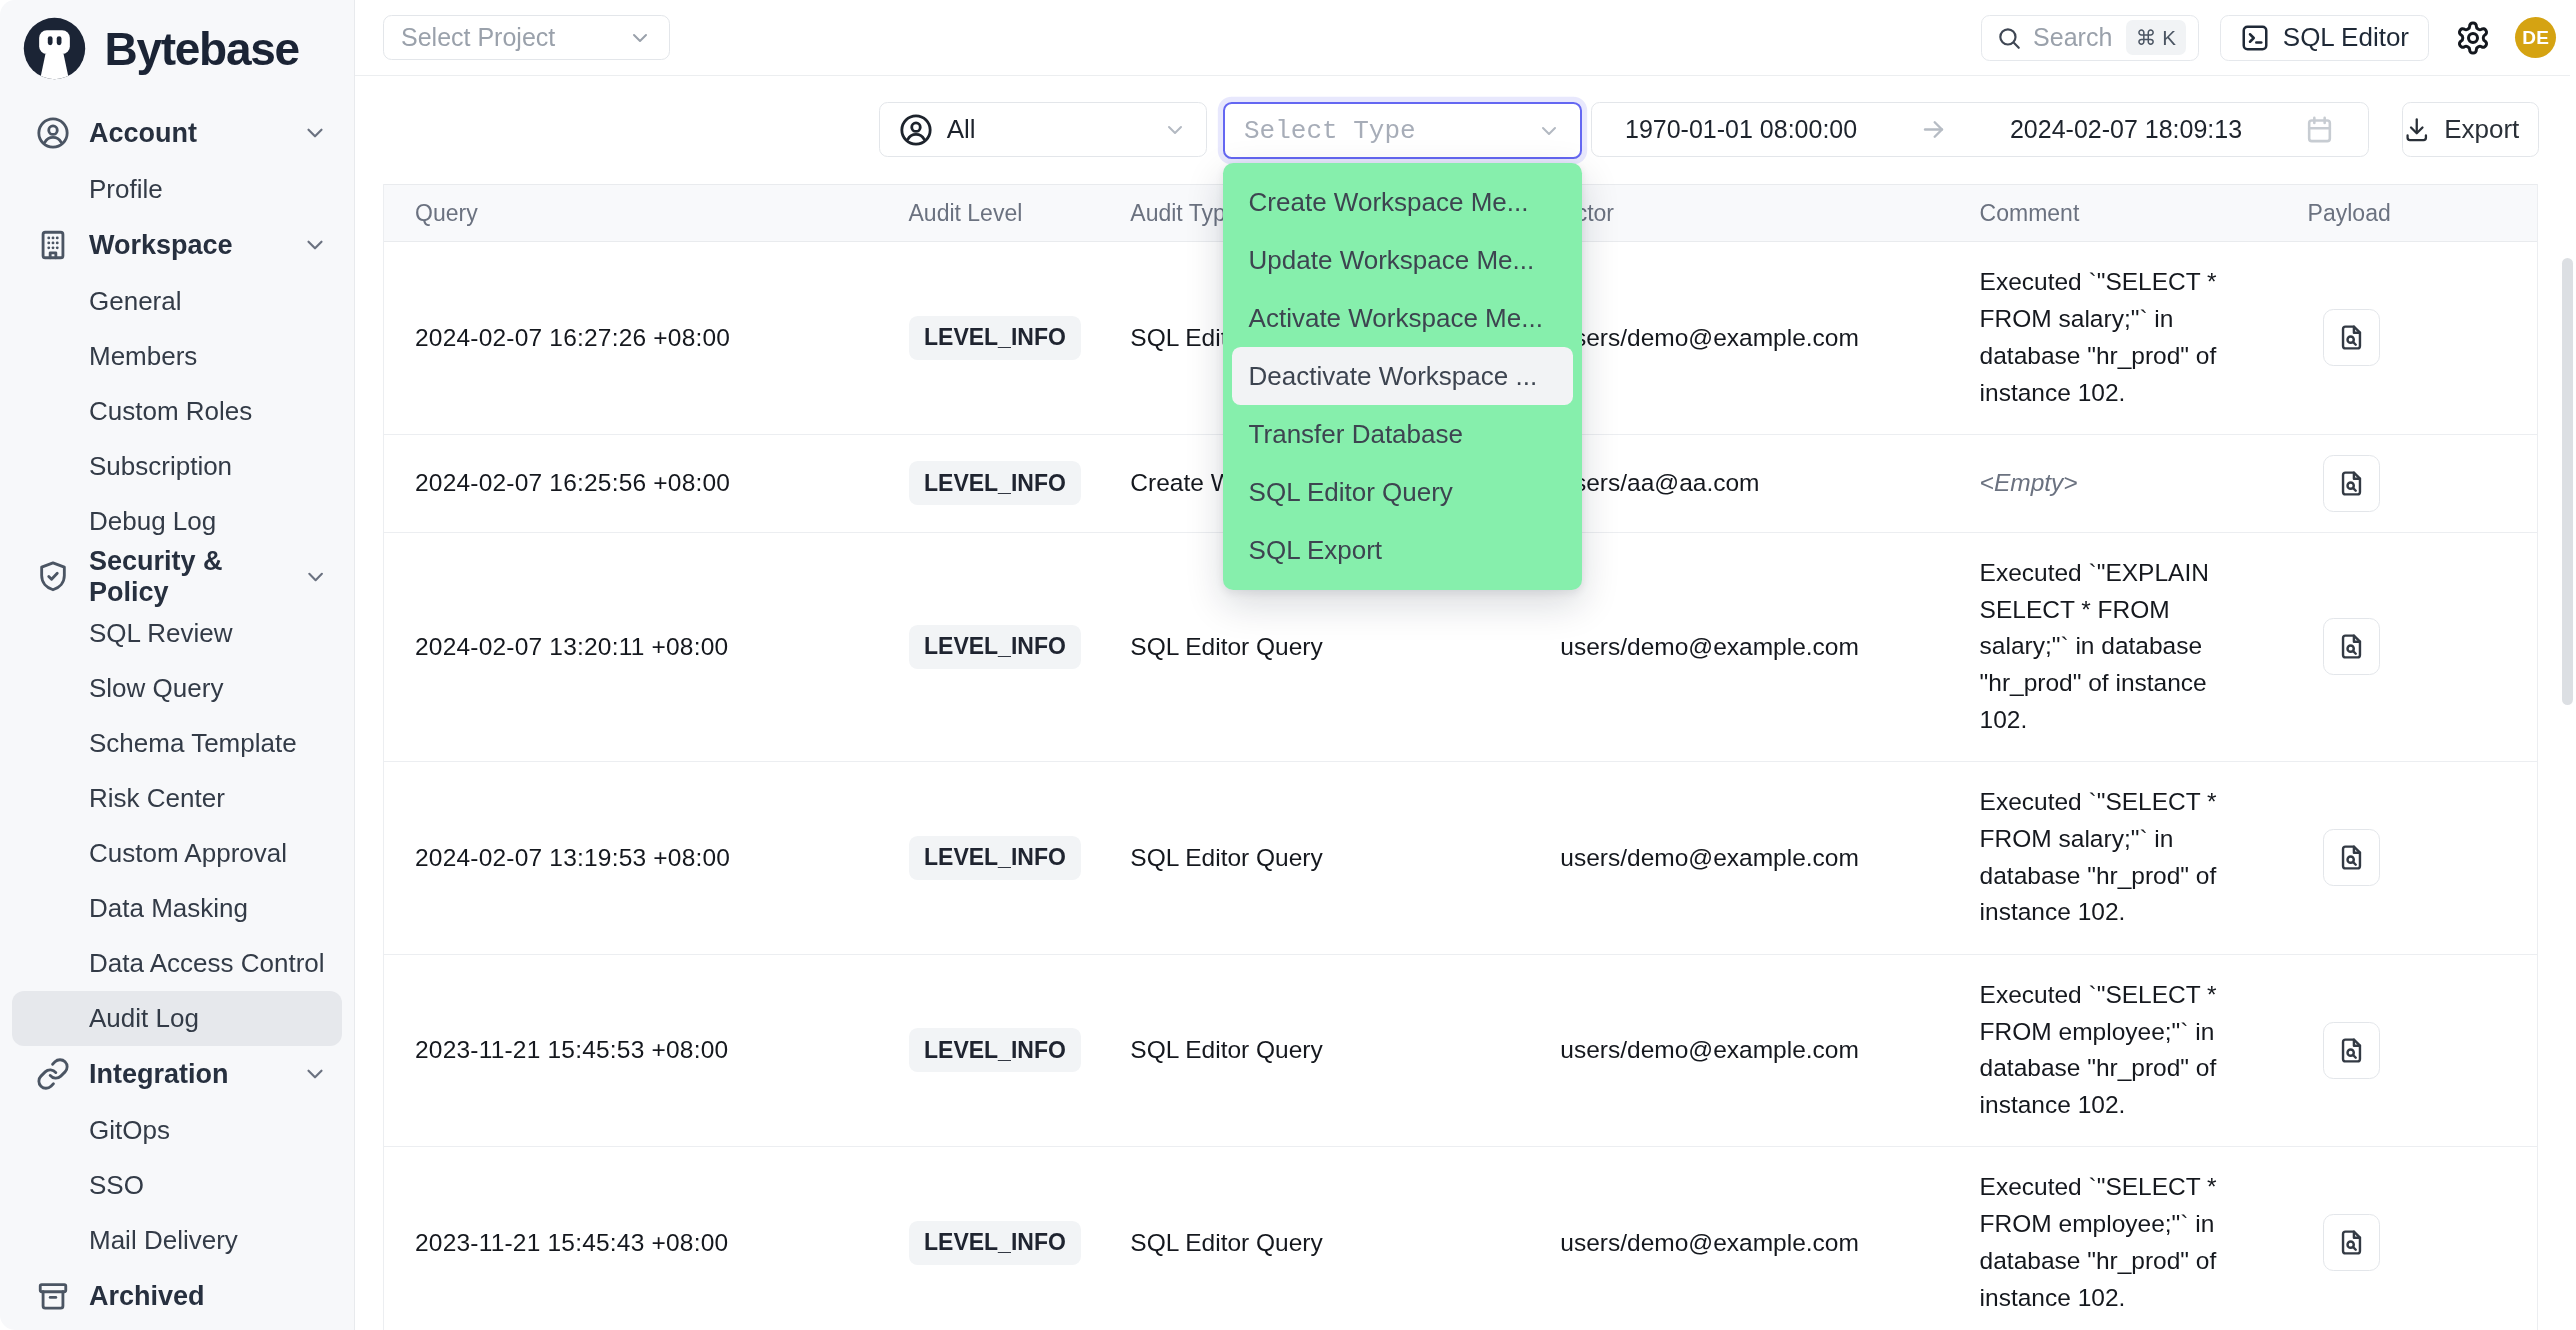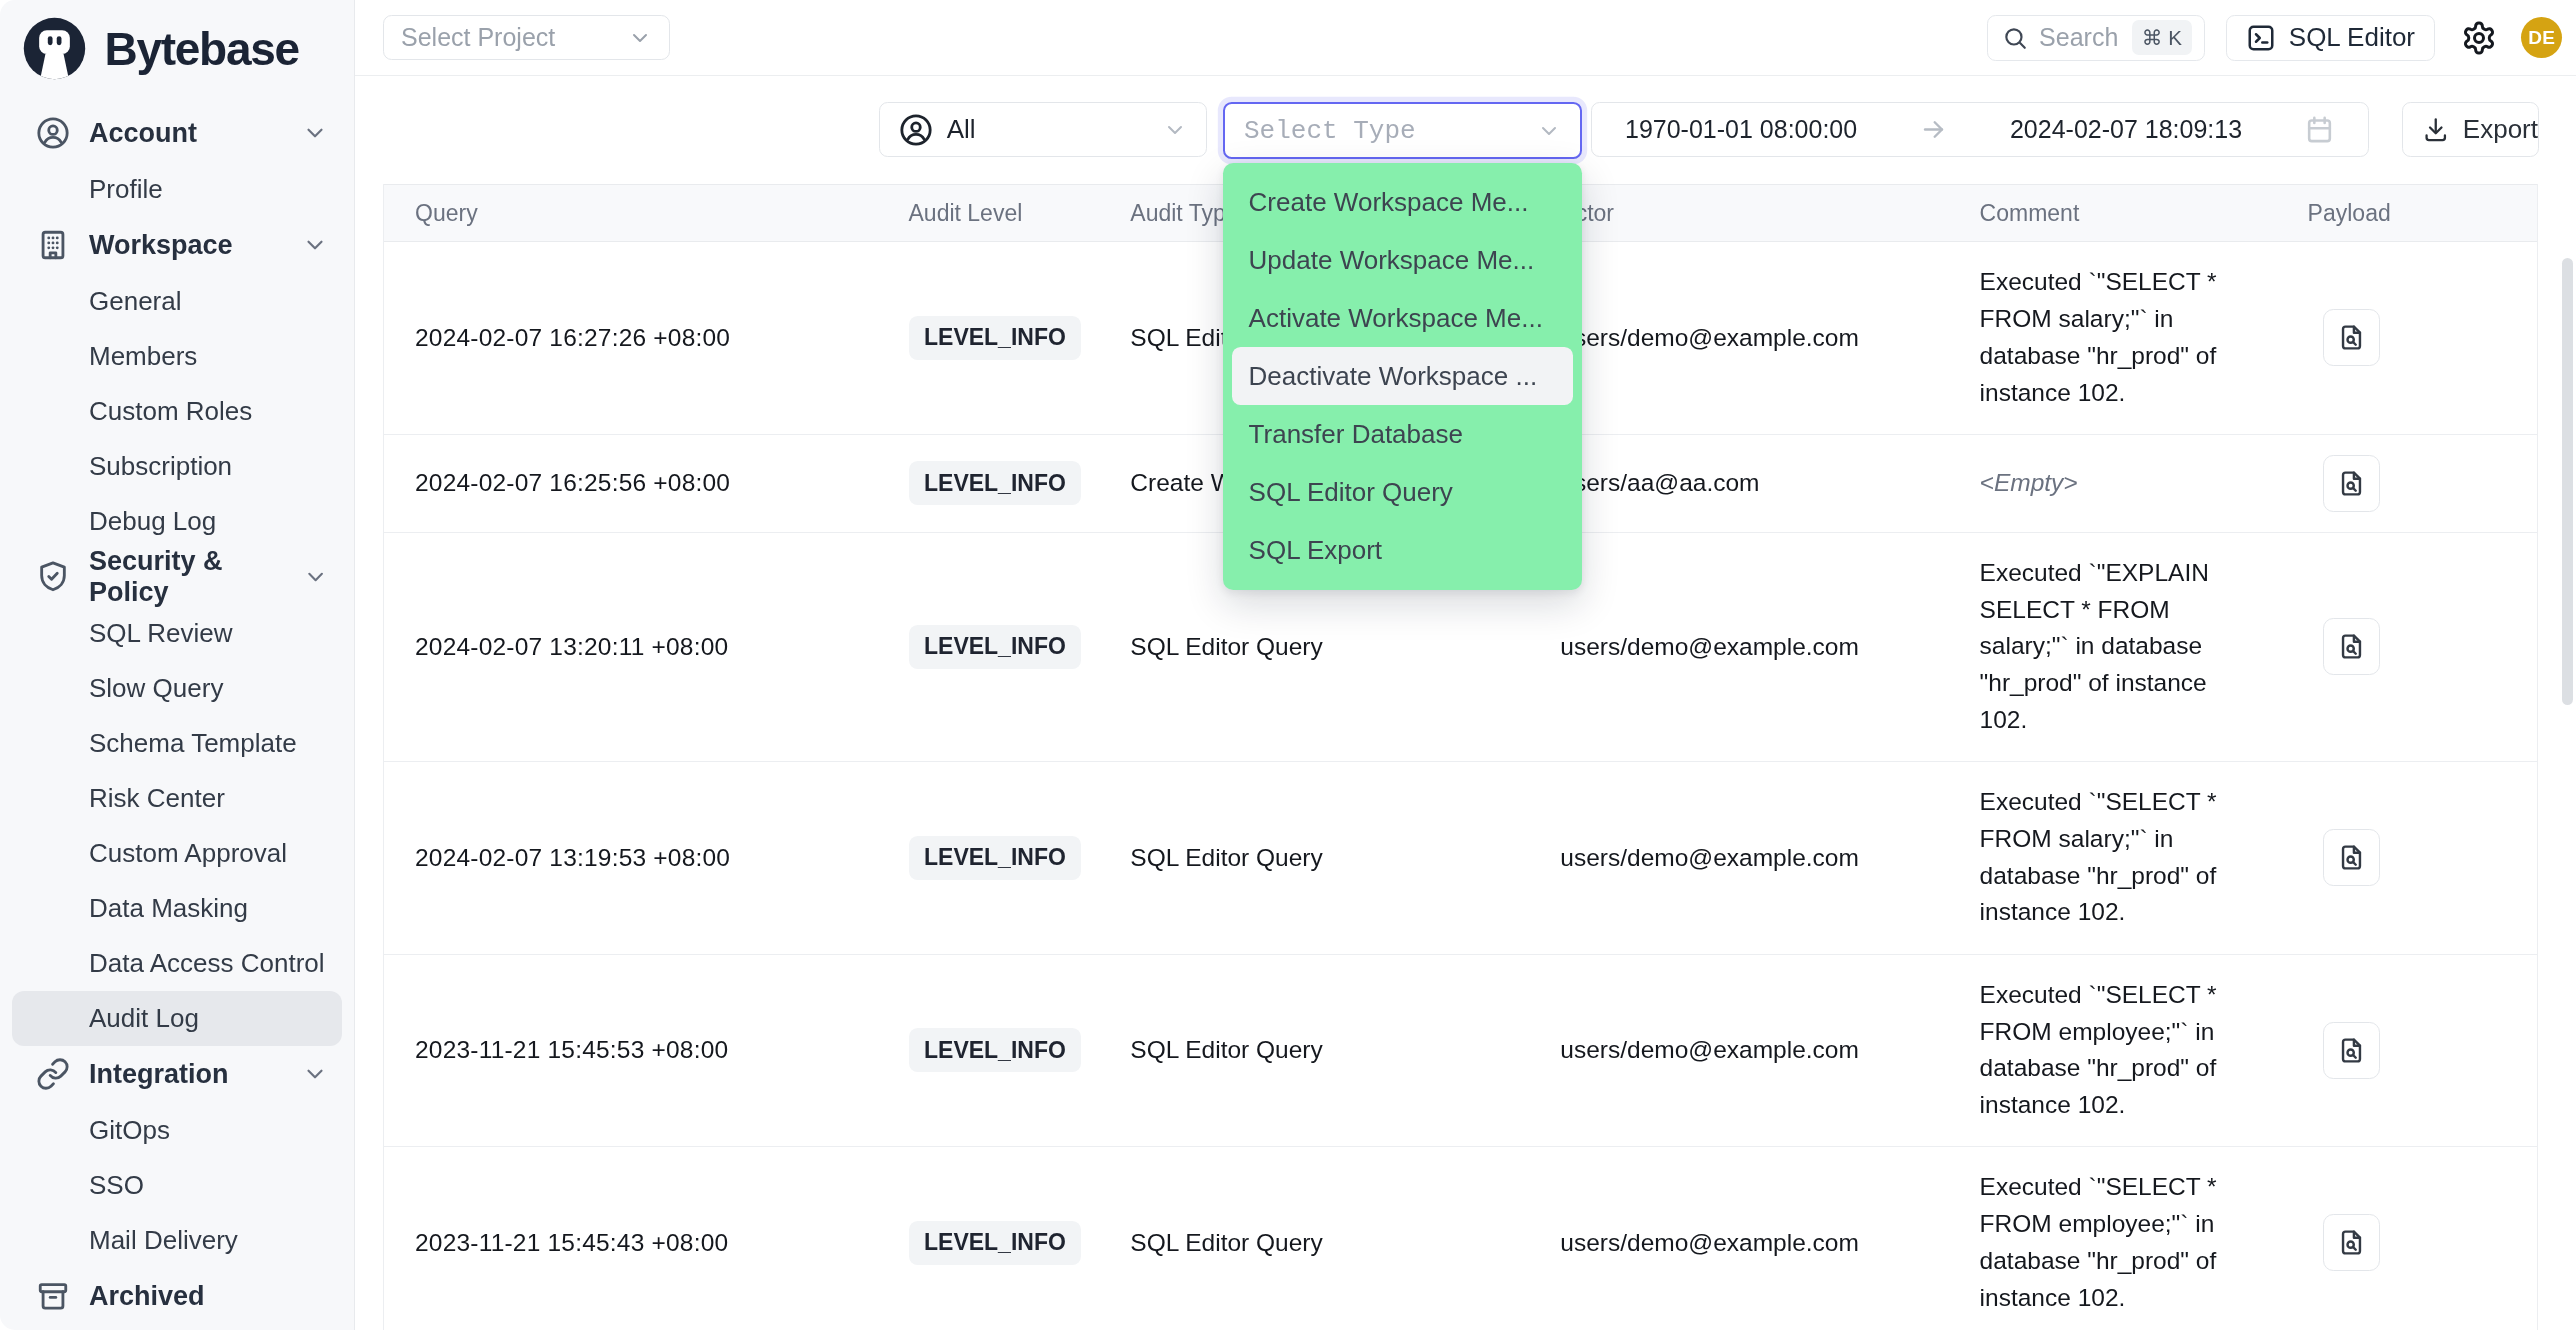--- a/index.html
+++ b/index.html
@@ -19,21 +19,21 @@
   .logo-text { font-size:46px; font-weight:800; color:#1b2435; letter-spacing:-1.3px; }
   .nav { padding-top:8.6px; }
   .nav-group { display:flex; align-items:center; height:57px; padding:0 26px 0 36px; font-size:27px; font-weight:700; color:#27303f; cursor:pointer; }
   .nav-group .gic { width:34px; height:34px; margin-right:19px; color:#4b5563; flex:none; }
   .nav-group .chev { margin-left:auto; width:26px; height:26px; color:#6b7280; }
   .nav-sub { display:flex; align-items:center; height:55px; margin:0 12px; padding-left:77px; border-radius:12px; font-size:26px; color:#333b47; cursor:pointer; }
   .nav-sub.active { background:#e6e8ec; }
 
   
   .topbar {
-    position:absolute; left:355px; right:0; top:0; height:76px; background:#fff;
+    position:absolute; left:355px; right:6px; top:0; height:76px; background:#fff;
     border-bottom:1.7px solid #eceef0; display:flex; align-items:center; padding:0 13.7px 0 28px; z-index:10;
   }
   .project-select {
     width:287px; height:45px; border:1.7px solid #e3e6ea; border-radius:8.6px; background:#fff;
     display:flex; align-items:center; justify-content:space-between; padding:0 17px;
     font-size:25px; color:#9aa1ab; cursor:pointer;
   }
   .project-select .chev { width:24px; height:24px; color:#9aa1ab; }
   .topbar .spacer { flex:1; }
   .searchbox {
@@ -63,21 +63,21 @@
   .all-select .chev { margin-left:auto; width:24px; height:24px; color:#b3b9c2; }
   .type-select { left:868px; width:359px; height:57px; border:2.6px solid #6467f2; border-radius:8.6px; padding:0 19px;
     box-shadow:0 0 0 5.2px rgba(100,103,242,.15); }
   .type-select .ph { font-size:26px; color:#a7adb8;font-family:Liberation Mono, monospace; }
   .type-select .chev { margin-left:auto; width:24px; height:24px; color:#b3b9c2; }
   .date-range { left:1236px; width:778px; height:55px; border:1.7px solid #e3e6ea; border-radius:8.6px; padding:0 33px;
     justify-content:space-between; cursor:pointer; }
   .date-range .dt { font-size:25px; color:#1d232c; }
   .date-range .arr { width:29px; height:29px; color:#b6bcc4; }
   .date-range .cal { width:31px; height:31px; color:#c7ccd2; }
-  .export-btn { left:2047px; width:137px; height:55px; border:1.7px solid #e3e6ea; border-radius:8.6px; gap:13.7px; justify-content:flex-end; }
+  .export-btn { left:2047px; width:137px; height:55px; border:1.7px solid #e3e6ea; border-radius:8.6px; gap:13.7px; justify-content:flex-start; }
   .export-btn .dic { width:27.5px; height:27.5px; color:#2a3038; }
   .export-btn .lbl { font-size:26px; color:#2a3038; font-weight:500; }
 
   
   .table { position:absolute; left:383px; top:184px; width:2155px; z-index:1;
     border-left:1.7px solid #eceef1; border-right:1.7px solid #eceef1; }
   .tr { display:grid; grid-template-columns:509px 215px 430px 421px 328px 242px; align-items:center; }
   .thead { height:58px; background:#f8f9fb; border-top:1.7px solid #e9ebee; border-bottom:1.7px solid #e9ebee; }
   .th { font-size:23px; color:#6b7280; font-weight:500; padding-left:15.5px; }
   .th.c-time { padding-left:31px; }

